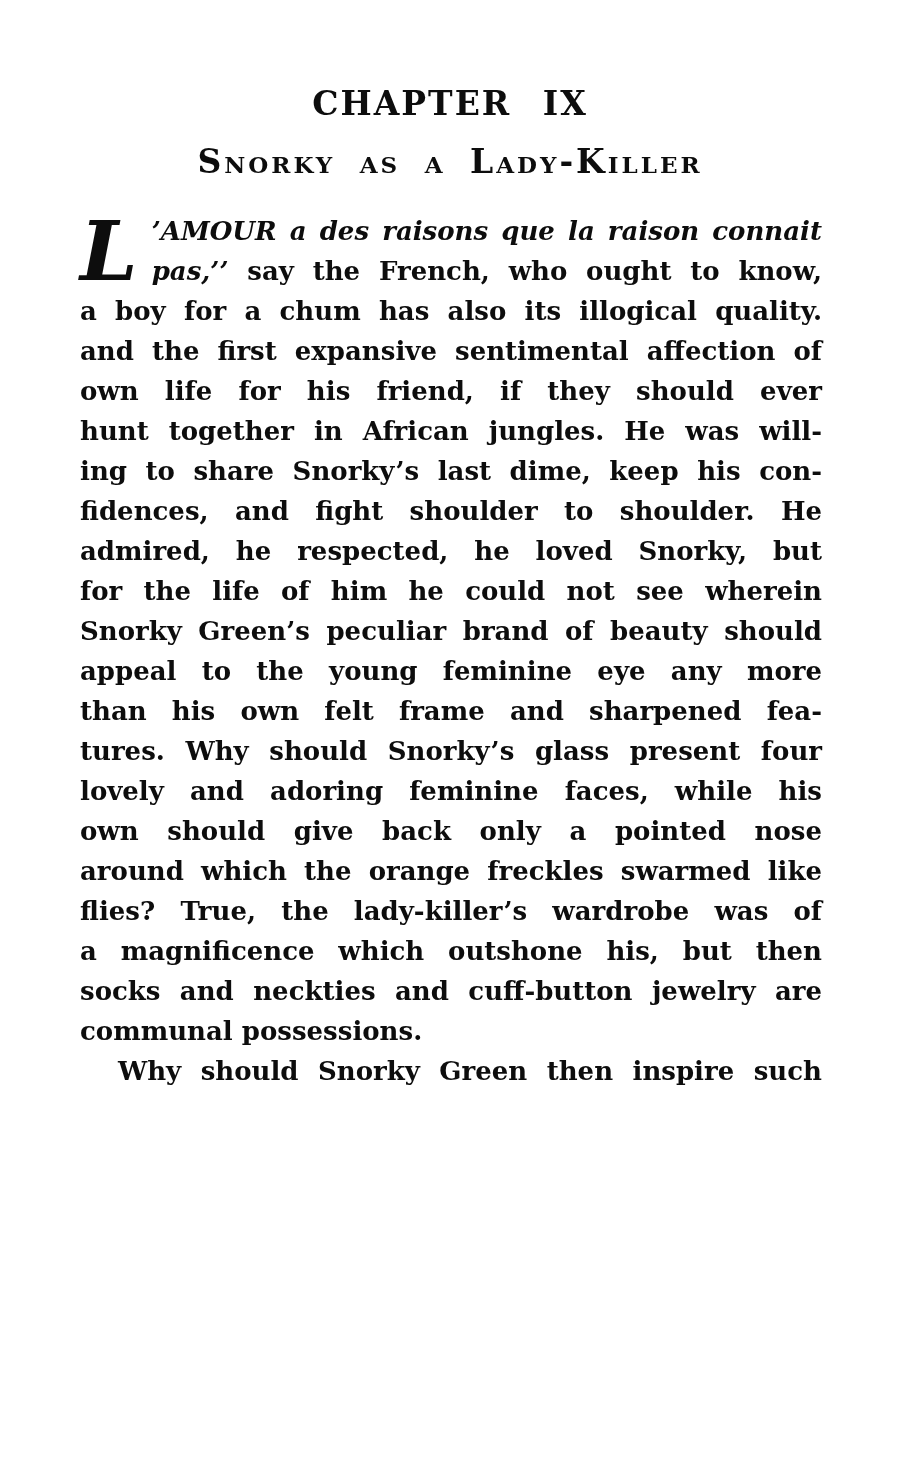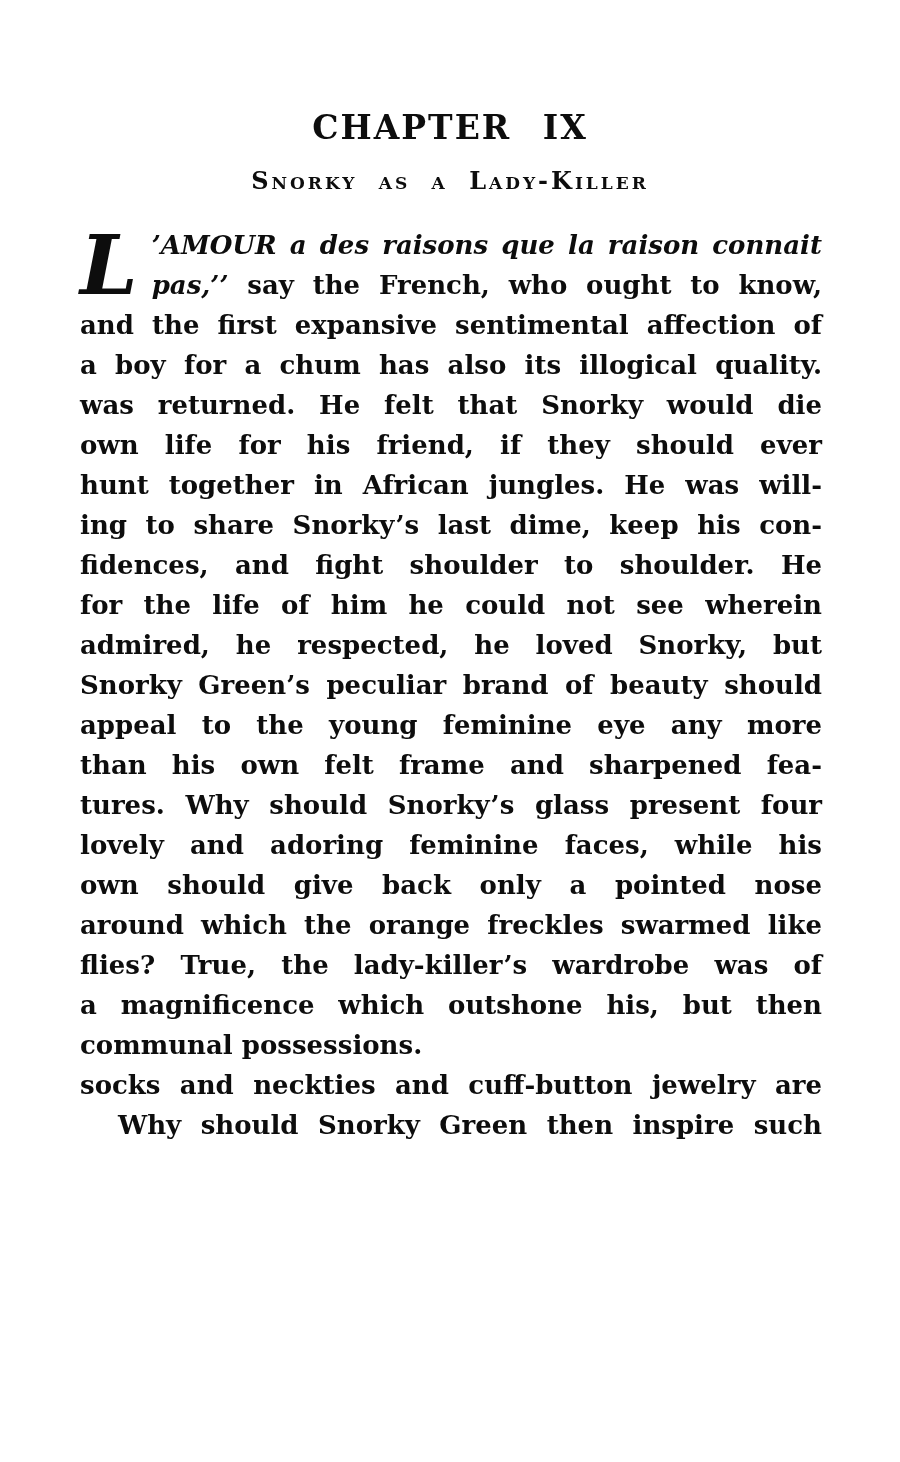--- a/index.html
+++ b/index.html
@@ -11,34 +11,34 @@
     position: relative;
     width: 900px;
     height: 1462px;
     background: #ffffff;
     color: #0d0d0d;
     font-family: "DejaVu Serif", "Liberation Serif", serif;
     overflow: hidden;
   }
   .chapter-heading {
     margin: 0;
-    padding-top: 110px;
+    padding-top: 86px;
     text-align: center;
     font-size: 33px;
     font-weight: 700;
     letter-spacing: 2px;
     word-spacing: 18px;
     line-height: 1.1;
   }
   .chapter-subtitle {
     margin: 0;
     padding-top: 22px;
     text-align: center;
     font-variant: small-caps;
-    font-size: 24px;
+    font-size: 33px;
     font-weight: 700;
     letter-spacing: 3px;
     word-spacing: 10px;
     line-height: 1.1;
   }
   .body-text {
     margin: 30px 78px 0 80px;
     width: 742px;
     font-size: 26px;
     font-weight: 700;
@@ -83,40 +83,39 @@
 
   <div class="body-text">
 
     <div>
       <span class="drop-cap">L</span>
 
       <div class="line"><span class="italic-seg">’AMOUR a des raisons que la raison connait</span></div>
 
       <div class="line"><span class="italic-seg">pas,’’</span> <span>say the French, who ought to know,</span></div>
 
+      <div class="line">a boy for a chum has also its illogical quality.</div>
       <div class="line">and the first expansive sentimental affection of</div>
-      <div class="line">a boy for a chum has also its illogical quality.</div>
-      <div class="line">was returned. He felt that Snorky would die</div>
       <div class="line">own life for his friend, if they should ever</div>
       <div class="line">hunt together in African jungles. He was will-</div>
       <div class="line">ing to share Snorky’s last dime, keep his con-</div>
       <div class="line">fidences, and fight shoulder to shoulder. He</div>
+      <div class="line">admired, he respected, he loved Snorky, but</div>
       <div class="line">for the life of him he could not see wherein</div>
-      <div class="line">admired, he respected, he loved Snorky, but</div>
       <div class="line">Snorky Green’s peculiar brand of beauty should</div>
       <div class="line">appeal to the young feminine eye any more</div>
       <div class="line">than his own felt frame and sharpened fea-</div>
       <div class="line">tures. Why should Snorky’s glass present four</div>
       <div class="line">lovely and adoring feminine faces, while his</div>
       <div class="line">own should give back only a pointed nose</div>
       <div class="line">around which the orange freckles swarmed like</div>
       <div class="line">flies? True, the lady-killer’s wardrobe was of</div>
       <div class="line">a magnificence which outshone his, but then</div>
+      <div class="line">socks and neckties and cuff-button jewelry are</div>
       <div class="line last">communal possessions.</div>
-      <div class="line">socks and neckties and cuff-button jewelry are</div>
     </div>
 
     <div class="para-2">
       <div class="line">Why should Snorky Green then inspire such</div>
     </div>
 
   </div>
 </div>
 
 </body></html>

